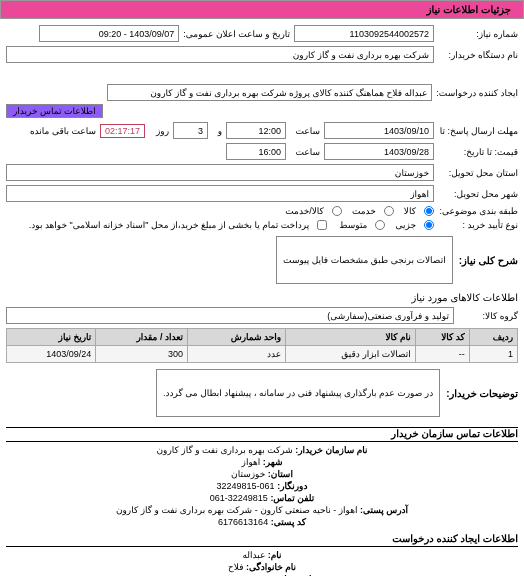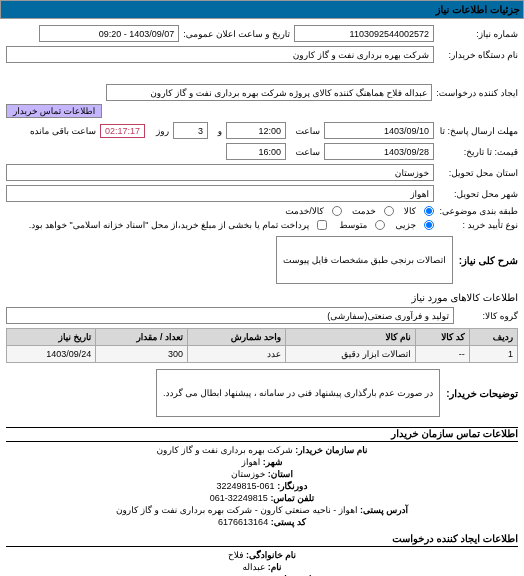--- a/index.html
+++ b/index.html
@@ -19,23 +19,23 @@
   transform: translateX(-50%);
   font-size: 28px;
   color: rgba(0,0,0,0.08);
   letter-spacing: 4px;
   z-index: 0;
   pointer-events: none;
   font-weight: bold;
   direction: ltr;
 }
 .header-bar {
-  background: #0369a1;
+  background: #ec4899;
   border: 1px solid #999;
-  padding: 3px 3px;
+  padding: 3px 12px;
   font-size: 10px;
   font-weight: bold;
 }
 .form-area {
   padding: 6px;
   position: relative;
   z-index: 1;
 }
 .row {
   display: flex;
@@ -57,26 +57,26 @@
   padding: 1px 4px;
   font-size: 9px;
   height: 17px;
   font-family: inherit;
 }
 .input-wide { flex: 1; }
 .input-med { width: 110px; }
 .input-sm { width: 60px; }
 .input-date { width: 140px; }
 .btn-link {
-  background: #c4b5fd;
+  background: #8b5cf6;
   border: 1px solid #888;
   padding: 1px 6px;
   font-size: 9px;
   cursor: pointer;
-  font-family: Liberation Serif, serif;
+  font-family: Liberation Sans, sans-serif;
   margin-top: 37px;
 }
 .time-remaining {
   color: #c04060;
   border: 1px solid #c04060;
   padding: 1px 4px;
   font-size: 9px;
   background: #fff;
 }
 .radio-group {
@@ -304,26 +304,26 @@
       <b>آدرس پستی:</b>
       <span>اهواز - ناحیه صنعتی کارون - شرکت بهره برداری نفت و گاز کارون</span>
     </div>
     <div class="contact-line">
       <b>کد پستی:</b>
       <span>6176613164</span>
     </div>
 
     <div class="contact-heading" style="margin-top:6px">اطلاعات ایجاد کننده درخواست</div>
     <div class="contact-line">
+      <b>نام:</b>
+      <span>عبداله</span>
+    </div>
+    <div class="contact-line">
       <b>نام خانوادگی:</b>
       <span>فلاح</span>
     </div>
     <div class="contact-line">
-      <b>نام:</b>
-      <span>عبداله</span>
-    </div>
-    <div class="contact-line">
       <b>تلفن تماس:</b>
       <span>061-34177303</span>
     </div>
   </div>
 
 </div>
 
 </body></html>

